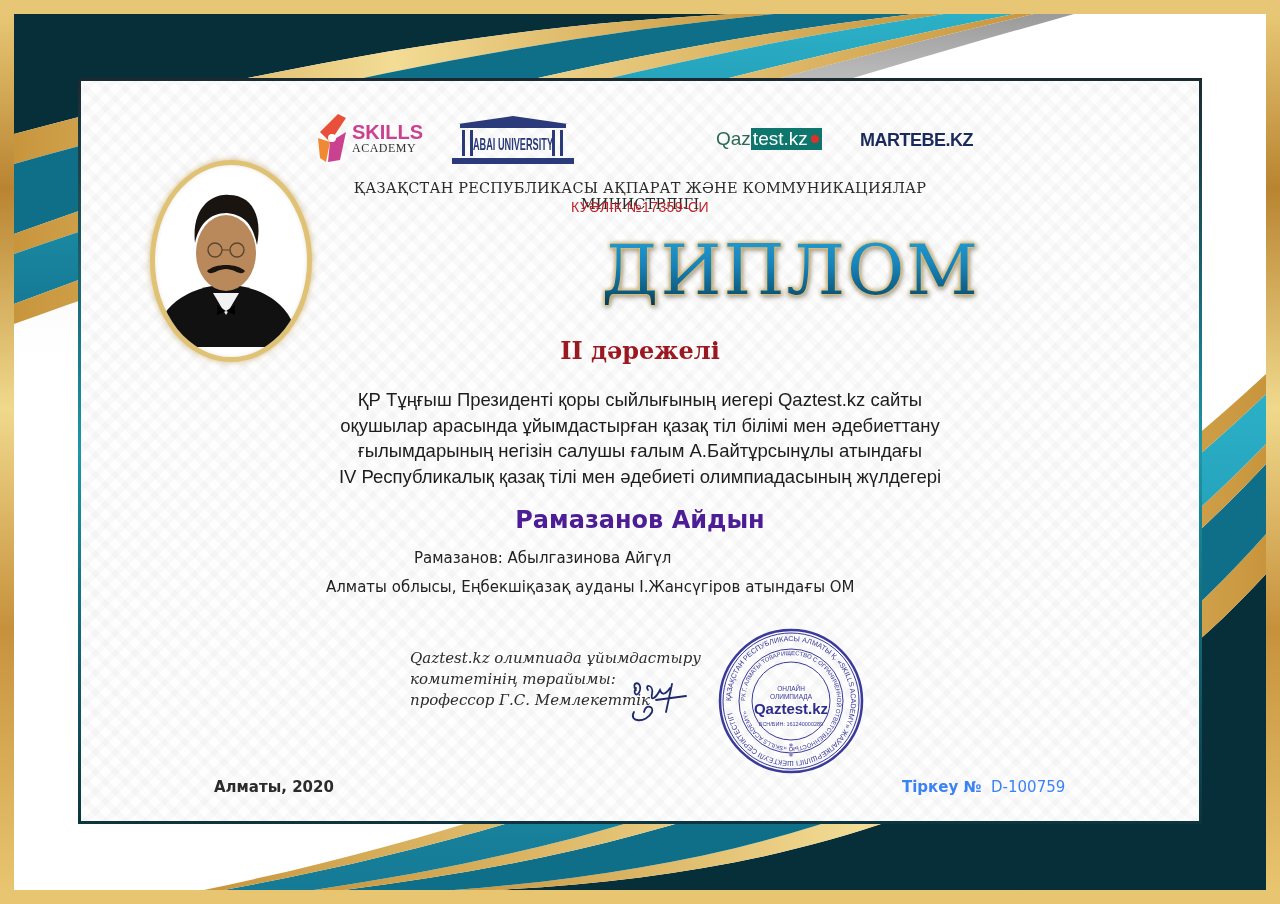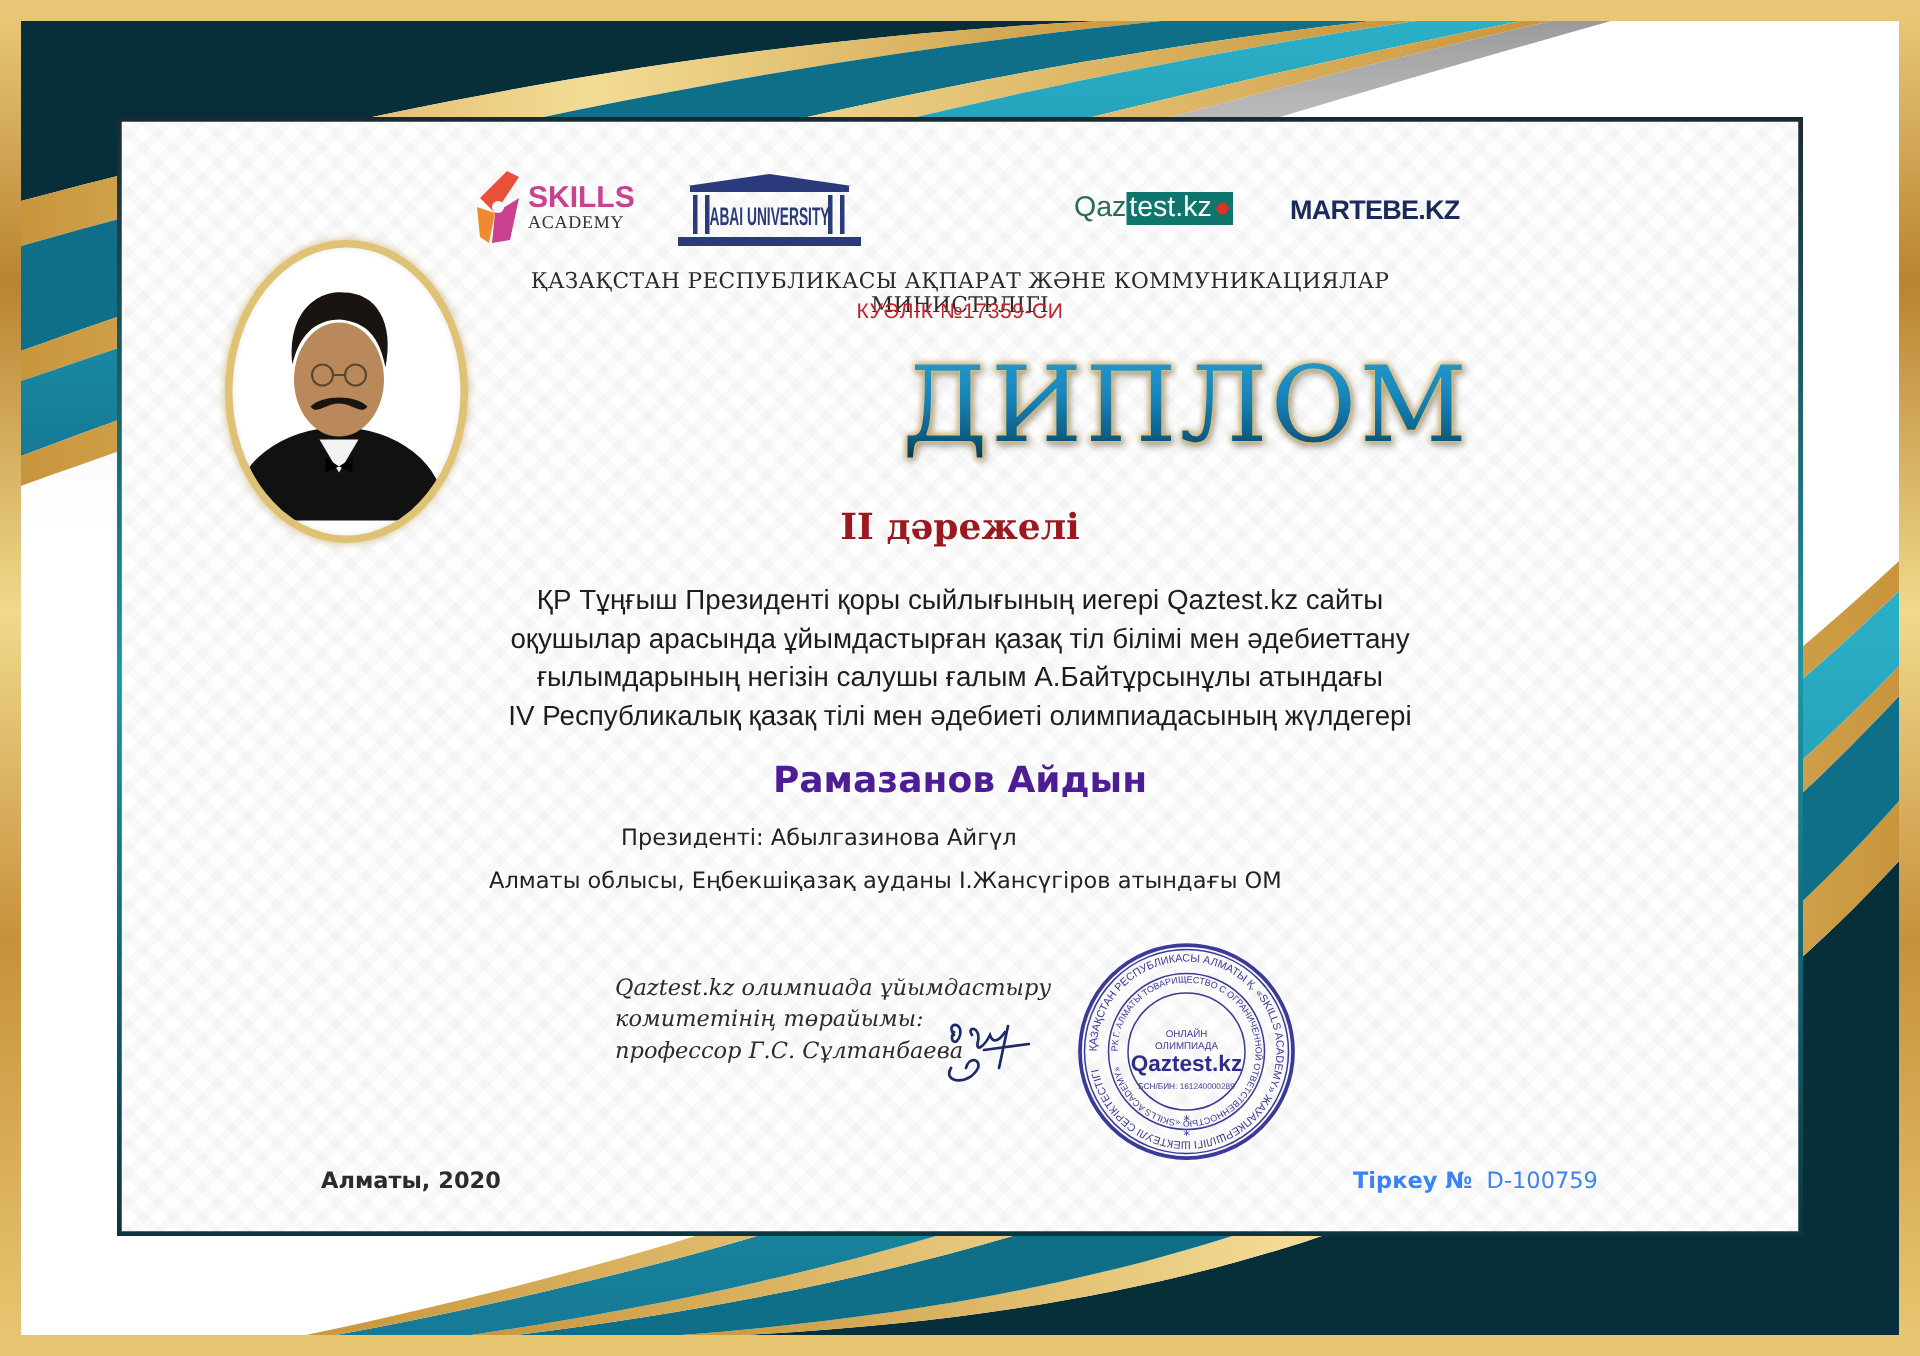--- a/index.html
+++ b/index.html
@@ -132,27 +132,27 @@
 <div class="abs degree">II дәрежелі</div>
 
 <div class="abs body-text">
   <div>ҚР Тұңғыш Президенті қоры сыйлығының иегері Qaztest.kz сайты</div>
   <div>оқушылар арасында ұйымдастырған қазақ тіл білімі мен әдебиеттану</div>
   <div>ғылымдарының негізін салушы ғалым А.Байтұрсынұлы атындағы</div>
   <div>IV Республикалық қазақ тілі мен әдебиеті олимпиадасының жүлдегері</div>
 </div>
 
 <div class="abs awardee">Рамазанов Айдын</div>
-<div class="abs supervisor">Президенті: Абылгазинова Айгүл</div>
+<div class="abs supervisor">Рамазанов: Абылгазинова Айгүл</div>
 <div class="abs school">Алматы облысы, Еңбекшіқазақ ауданы  І.Жансүгіров атындағы ОМ</div>
 
 <div class="abs committee">
   <div>Qaztest.kz олимпиада ұйымдастыру</div>
   <div>комитетінің төрайымы:</div>
-  <div>профессор Г.С. Сұлтанбаева</div>
+  <div>профессор Г.С. Мемлекеттік</div>
 </div>
 
 <svg class="abs signature" width="70" height="50" viewBox="0 0 70 50">
   <path d="M10 12 C4 4 16 2 14 12 C12 20 6 16 10 10 M22 12 C18 6 28 6 26 16 C24 24 30 20 34 12 C36 18 40 16 44 10 M46 6 L40 34 M30 22 L60 18 M8 34 C2 44 20 46 26 34 C28 28 20 26 18 34" fill="none" stroke="#1c2a6a" stroke-width="1.8" stroke-linecap="round"></path>
 </svg>
 
 <svg class="abs stamp" width="146" height="146" viewBox="0 0 146 146">
   <defs>
     <path id="ringOuter" d="M73 73 m-60 0 a60 60 0 1 1 120 0 a60 60 0 1 1 -120 0"></path>
     <path id="ringInner" d="M73 73 m-46 0 a46 46 0 1 1 92 0 a46 46 0 1 1 -92 0"></path>

